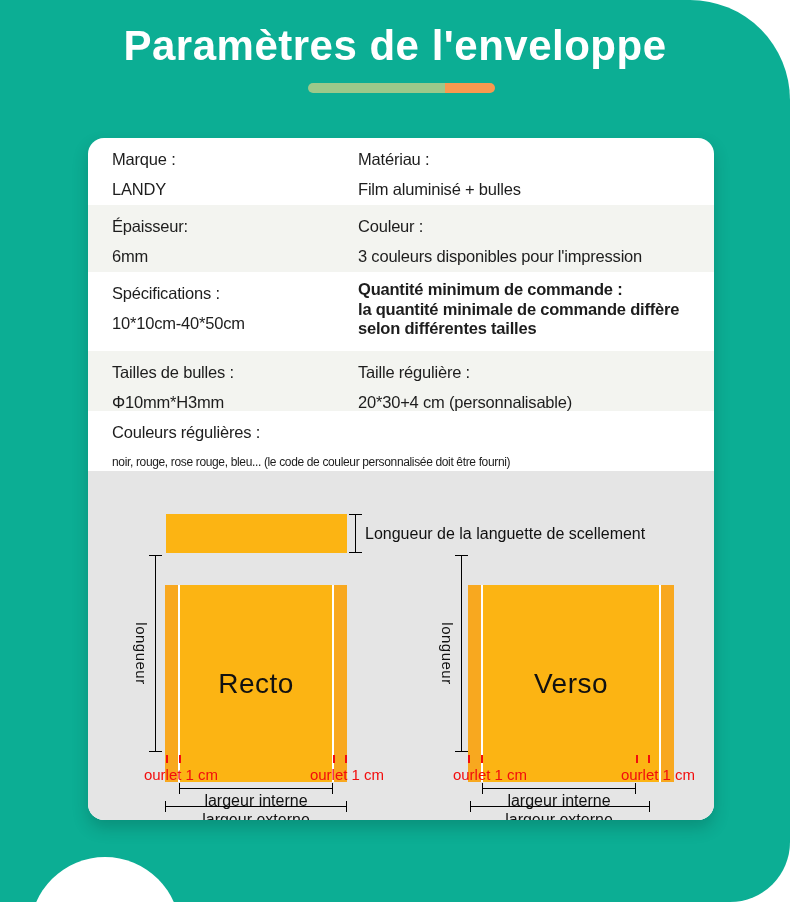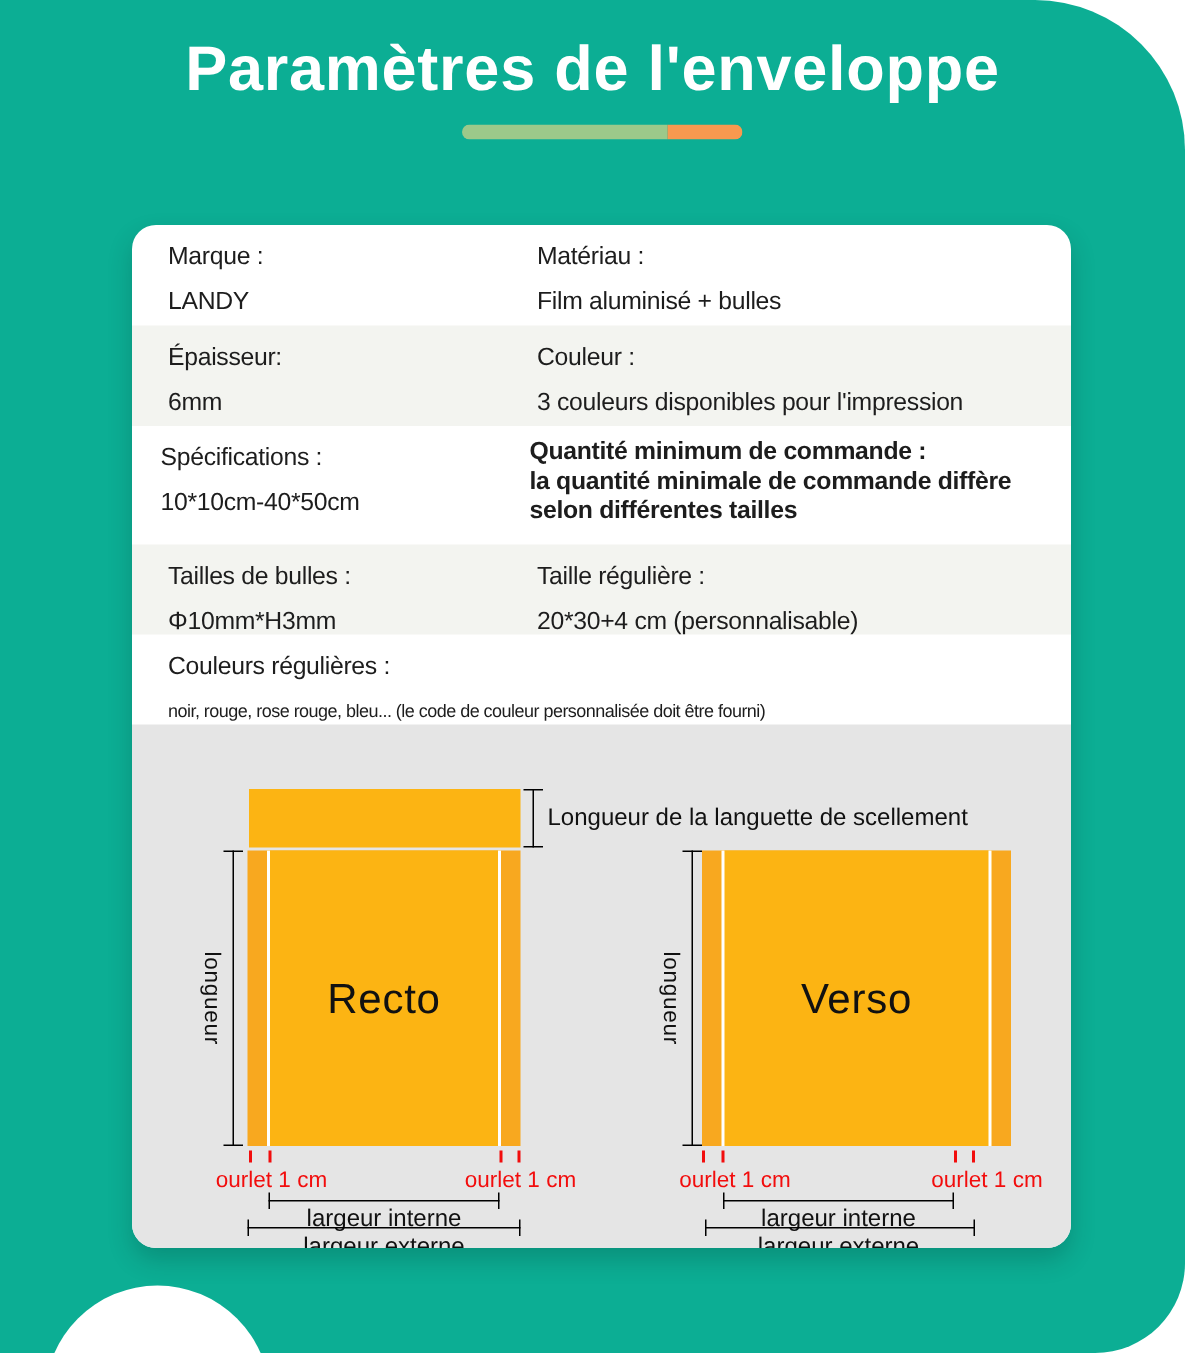--- a/index.html
+++ b/index.html
@@ -15,40 +15,40 @@
 
   
   .title{position:absolute;left:0;top:22px;width:790px;margin:0;text-align:center;
          color:#ffffff;font-size:42px;font-weight:bold;letter-spacing:0.5px;}
   .title-underline{position:absolute;left:308px;top:83px;width:187px;height:10px;
                    border-radius:6px;overflow:hidden;display:flex;}
   .title-underline .seg-green{width:137px;height:10px;background:var(--accent-green,#9cc98a);}
   .title-underline .seg-orange{width:50px;height:10px;background:var(--accent-orange,#f8994f);}
 
   
-  .card{position:absolute;left:88px;top:150px;width:626px;height:682px;
+  .card{position:absolute;left:88px;top:138px;width:626px;height:682px;
         background:#ffffff;border-radius:16px;overflow:hidden;
         box-shadow:0 8px 16px rgba(0,40,35,0.22);}
   .row{position:relative;display:flex;box-sizing:border-box;padding:6px 14px 0 24px;}
   .row.alt{background:#f3f4f0;}
-  .r1{height:67px;} .r2{height:67px;} .r3{height:61px;justify-content:center;} .r4{height:60px;margin-top:18px;} .r5{height:60px;}
+  .r1{height:67px;} .r2{height:67px;} .r3{height:61px;} .r4{height:60px;margin-top:18px;} .r5{height:60px;}
   .cell{box-sizing:border-box;}
   .cell.left{width:246px;flex:none;}
   .cell.right{width:352px;flex:none;}
   .cell.full{width:588px;flex:none;}
   .spec-label,.spec-value{font-size:16.5px;letter-spacing:-0.2px;color:#1d1d1d;line-height:30px;}
   .cell.compact .spec-label,.cell.compact .spec-value{line-height:19.5px;}
   .cell.compact{padding-top:2px;font-weight:bold;}
   .nowrap{white-space:nowrap;font-size:12px;letter-spacing:-0.35px;}
 
   
   .diagram-section{position:relative;height:367px;background:#e5e5e5;}
 
   .flap{position:absolute;background:var(--gold,#fcb413);}
-  .env-body{position:absolute;background:var(--hem,#f8a81f);}
+  .env-body{position:absolute;background:var(--hem,#f8a81f);margin-top:30px;}
   .env-center{position:absolute;left:13px;right:13px;top:0;bottom:0;
               background:var(--gold,#fcb413);
               border-left:2px solid #fff;border-right:2px solid #fff;
               display:flex;align-items:center;justify-content:center;}
   .env-label{font-size:28px;color:#111;letter-spacing:0.5px;}
 
   
   .dim-v{position:absolute;width:13px;}
   .dim-v .line{position:absolute;left:6px;top:0;bottom:0;width:1px;background:#000;}
   .dim-v .cap-t{position:absolute;left:0;top:0;width:13px;height:1px;background:#000;}

